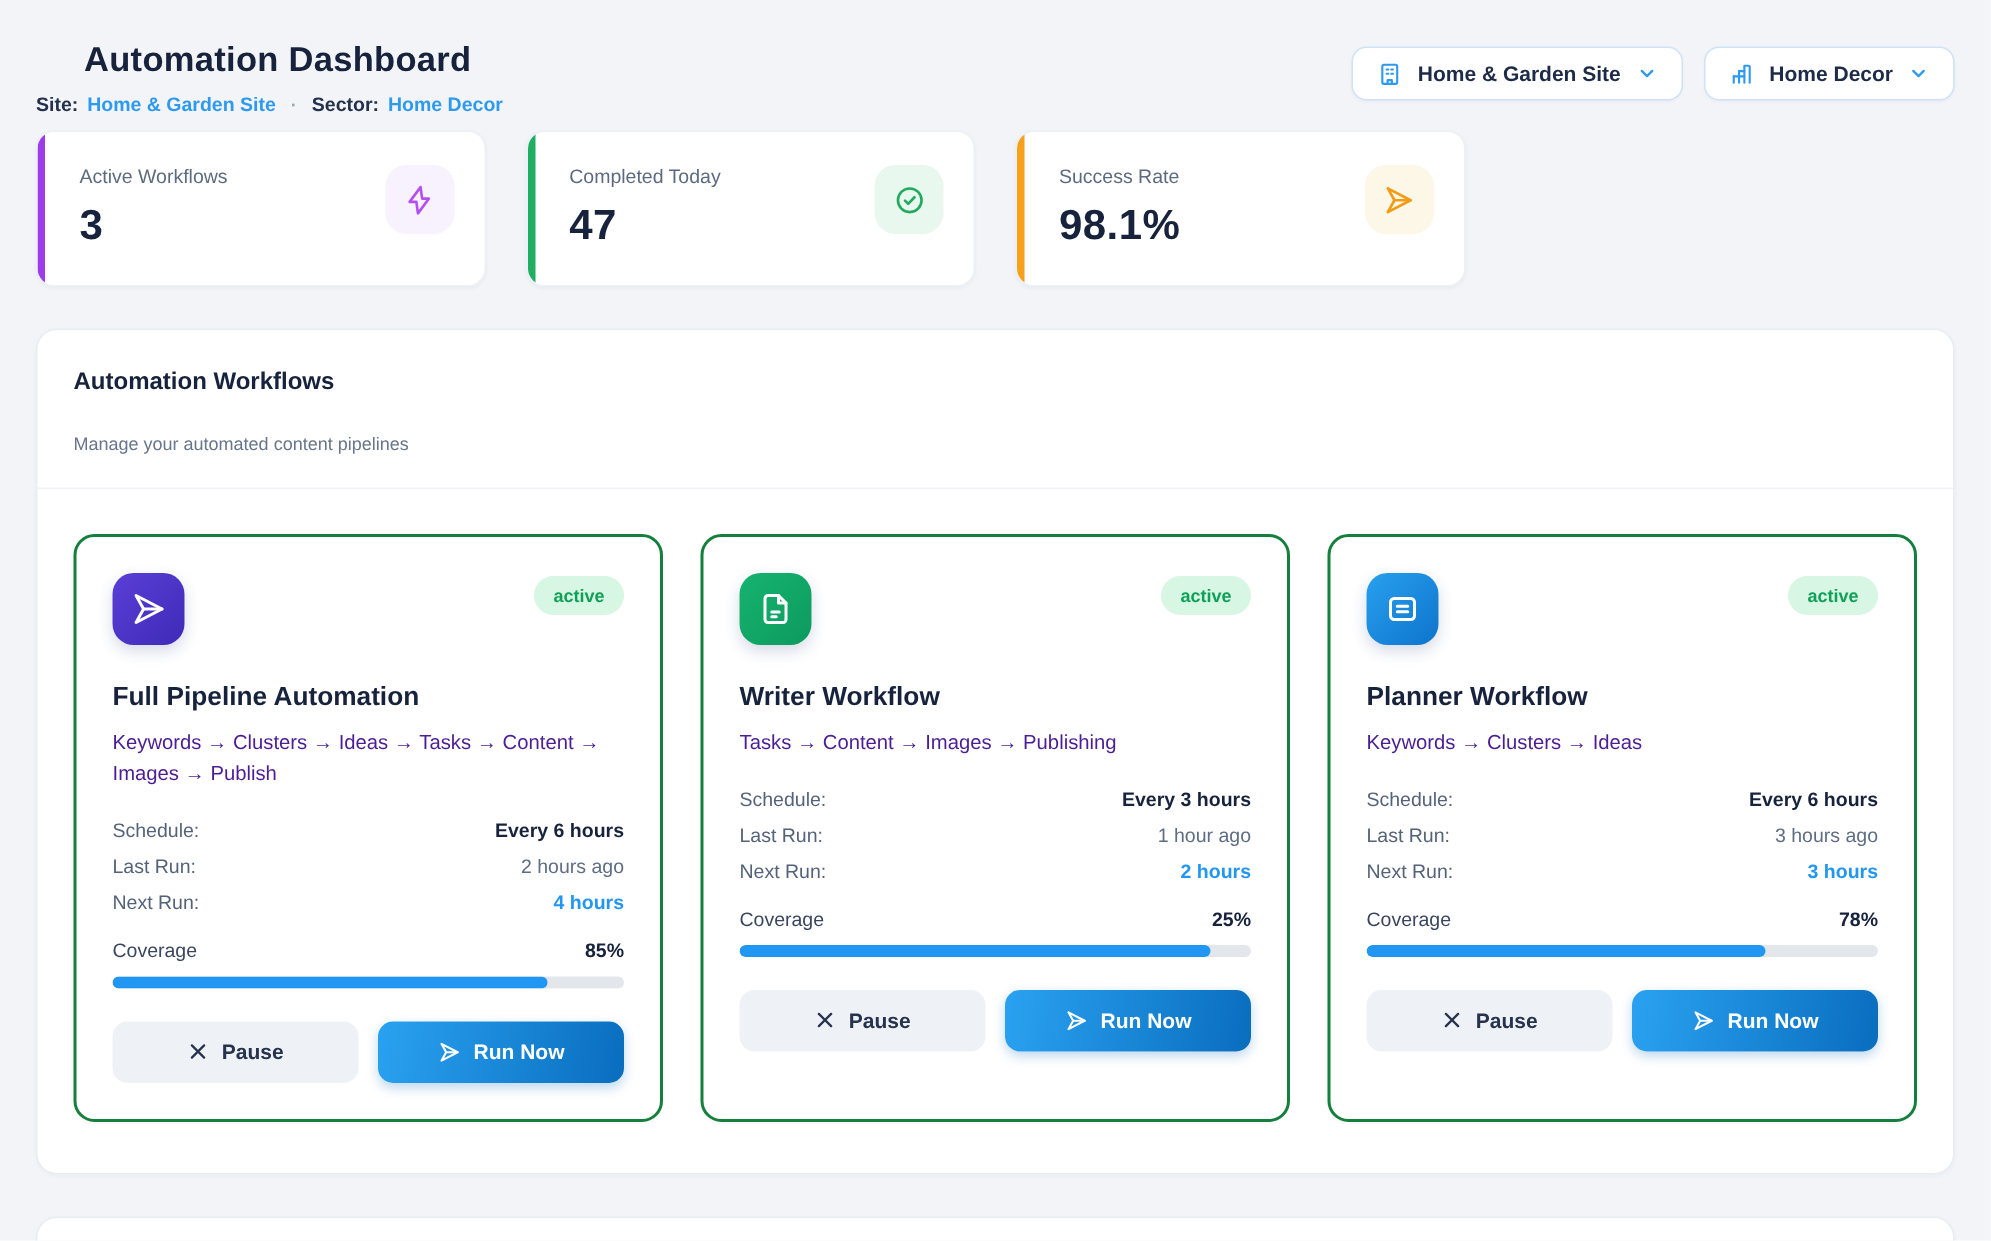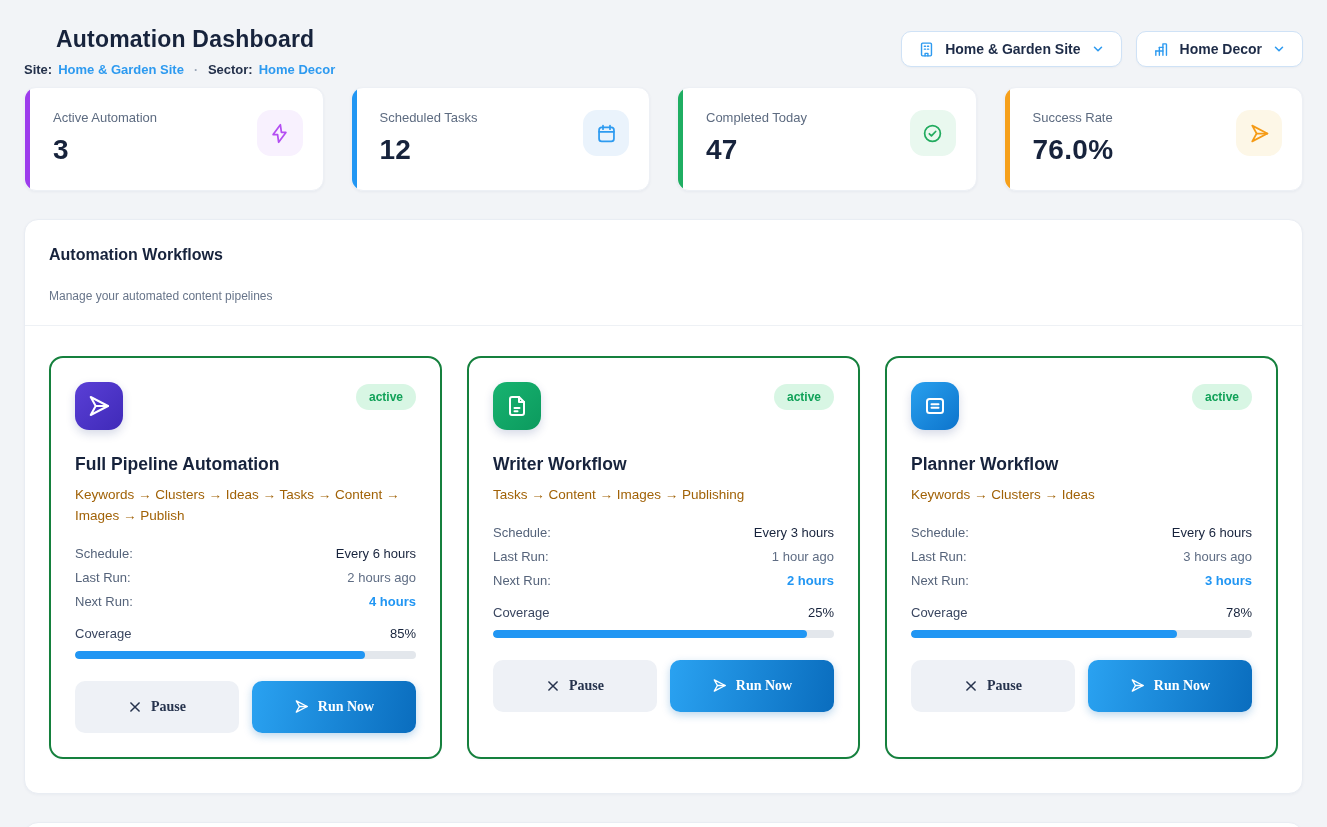--- a/index.html
+++ b/index.html
@@ -67,37 +67,37 @@
     box-shadow:0 4px 10px rgba(30,50,120,.18);
   }
   .wf-icon.indigo { background:linear-gradient(135deg,#5a3fd6,#3f2ab8); }
   .wf-icon.green  { background:linear-gradient(135deg,#17b370,#0c9a5e); }
   .wf-icon.blue   { background:linear-gradient(135deg,#29a0ee,#0d74cc); }
   .badge {
     background:#d8f6e4; color:#10a158; font-size:12px; font-weight:800;
     padding:6px 13px; border-radius:999px; margin-top:2px;
   }
   .wf-title { margin-top:24px; font-size:17.5px; font-weight:800; color:#17233c; }
-  .wf-pipeline { margin-top:10px; font-size:13.5px; color:#a16207; line-height:1.55; }
+  .wf-pipeline { margin-top:10px; font-size:13.5px; color:#4c1d95; line-height:1.55; }
   .wf-meta { margin-top:15px; }
   .row { display:flex; justify-content:space-between; align-items:center; }
   .wf-meta .row { height:24px; }
   .k { font-size:13px; color:#55637a; }
   .k.dark { color:#3a4660; }
   .v { font-size:13px; color:#5f6d84; }
-  .v.strong { color:#17233c; font-weight:400; }
+  .v.strong { color:#17233c; font-weight:700; }
   .v.blue { color:#2196f3; font-weight:700; }
   .wf-coverage { margin-top:9px; }
   .wf-coverage .row { height:22px; }
   .bar { margin-top:6px; height:8px; border-radius:99px; background:#e3e7ec; overflow:hidden; }
   .fill { display:block; height:100%; border-radius:99px; background:#2196f3; }
   .wf-actions { margin-top:22px; display:flex; gap:13px; }
   .btn {
-    flex:1; height:52px; border:none; border-radius:10px; cursor:pointer;
-    font-family:Liberation Serif, serif; font-size:14px; font-weight:800;
+    flex:1; height:41px; border:none; border-radius:10px; cursor:pointer;
+    font-family:Liberation Sans, sans-serif; font-size:14px; font-weight:800;
     display:flex; align-items:center; justify-content:center; gap:9px;
   }
   .btn.pause { background:#eef1f6; color:#26334d; }
   .btn.run {
     background:linear-gradient(100deg,#2aa2f1,#0a6dbe); color:#fff;
     box-shadow:0 3px 8px rgba(14,110,190,.28);
   }
   .btn svg { display:block; }
 </style>
 </head>
@@ -148,63 +148,50 @@
         </span>
       </button>
     </div>
   </header>
 
   <section class="stats">
 
     <div class="stat-card" style="--accent: #9d3cec; --iconbg: #f8f1fe; --iconfg: #b44ff2;">
       <span class="accent-bar"></span>
       <div>
-        <div class="stat-label">Active Automation</div>
+        <div class="stat-label">Active Workflows</div>
         <div class="stat-value">3</div>
       </div>
       <div class="stat-icon">
         <svg width="21" height="21" viewBox="0 0 24 24" fill="none" stroke="currentColor" stroke-width="2" stroke-linecap="round" stroke-linejoin="round">
             <path d="M13 2 4.7 13.2h5.1L11 22l8.3-11.2h-5.1L13 2z"></path>
           </svg>
       </div>
     </div>
 
-    <div class="stat-card" style="--accent: #2196f3; --iconbg: #eaf3fc; --iconfg: #2e9bf0;">
-      <span class="accent-bar"></span>
-      <div>
-        <div class="stat-label">Scheduled Tasks</div>
-        <div class="stat-value">12</div>
-      </div>
-      <div class="stat-icon">
-        <svg width="21" height="21" viewBox="0 0 24 24" fill="none" stroke="currentColor" stroke-width="2" stroke-linecap="round" stroke-linejoin="round">
-            <rect x="3.5" y="5" width="17" height="16" rx="3"></rect>
-            <path d="M3.5 10h17M8 3v4M16 3v4"></path>
-          </svg>
-      </div>
-    </div>
 
     <div class="stat-card" style="--accent: #1fae62; --iconbg: #e9f8ef; --iconfg: #22ab5f;">
       <span class="accent-bar"></span>
       <div>
         <div class="stat-label">Completed Today</div>
         <div class="stat-value">47</div>
       </div>
       <div class="stat-icon">
         <svg width="21" height="21" viewBox="0 0 24 24" fill="none" stroke="currentColor" stroke-width="2" stroke-linecap="round" stroke-linejoin="round">
             <circle cx="12" cy="12" r="9"></circle>
             <path d="M8.4 12.3l2.4 2.4 4.8-5"></path>
           </svg>
       </div>
     </div>
 
     <div class="stat-card" style="--accent: #f6a01b; --iconbg: #fdf7e7; --iconfg: #f59b16;">
       <span class="accent-bar"></span>
       <div>
         <div class="stat-label">Success Rate</div>
-        <div class="stat-value">76.0%</div>
+        <div class="stat-value">98.1%</div>
       </div>
       <div class="stat-icon">
         <svg width="21" height="21" viewBox="0 0 24 24" fill="none" stroke="currentColor" stroke-width="2" stroke-linecap="round" stroke-linejoin="round">
             <path d="M3.7 3l5 9-5 9 17.3-9L3.7 3z"></path>
             <path d="M8.7 12h12.3"></path>
           </svg>
       </div>
     </div>
   </section>
 

